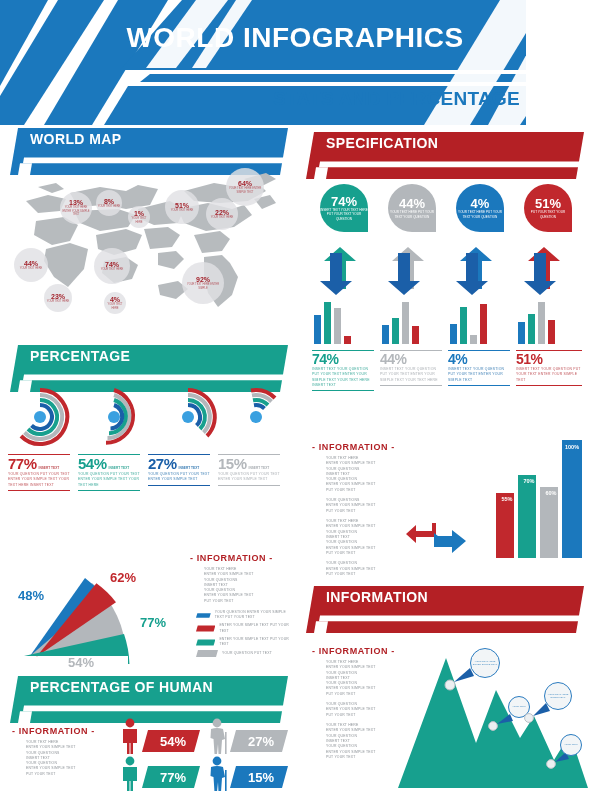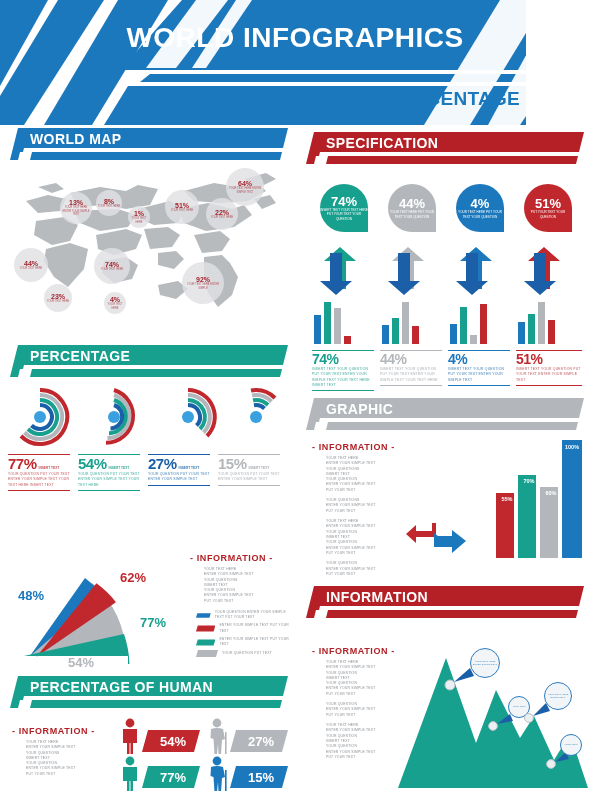--- a/index.html
+++ b/index.html
@@ -9,21 +9,21 @@
 
   
   .header{position:absolute;left:0;top:0;width:526px;height:125px;overflow:hidden;}
   .hdr-title{position:absolute;left:120px;top:22px;width:350px;text-align:center;
     font-size:28px;font-weight:bold;color:#ffffff;letter-spacing:0.5px;z-index:6;
     font-family:"Liberation Sans",sans-serif;white-space:nowrap;}
   .hdr-sub{position:absolute;right:6px;top:88px;font-size:19px;font-weight:bold;
     color:#1b78bd;letter-spacing:0.3px;z-index:6;white-space:nowrap;}
 
   
-  .banner{position:absolute;height:32px;}
+  .banner{position:absolute;height:47px;}
   .banner .bshape{position:absolute;left:0;top:0;width:100%;height:100%;}
   .banner .btext{position:absolute;left:20px;top:3px;font-size:14px;font-weight:bold;
     color:#ffffff;letter-spacing:0.4px;z-index:3;white-space:nowrap;}
   .info-hd{font-size:9px;font-weight:bold;color:#b11f24;letter-spacing:0.6px;}
   .lorem{font-size:3.4px;line-height:1.55;color:#8a8f95;letter-spacing:0.2px;}
   .lorem.red{color:#c0555a;}
   .lorem.teal{color:#3aa99a;}
   .lorem.blue{color:#3d7fb5;}
   .lorem.gray{color:#a8adb2;}
 
@@ -240,21 +240,21 @@
 
   <svg style="position:absolute;left:12px;top:552px;" width="170" height="112" viewBox="0 0 170 112">
     <g transform="translate(18,104)">
       <path d="M0,0 L96,0 A96,96 0 0 0 62,-73 Z" fill="#b3b7bb"></path>
       <path d="M0,0 L55,-78 A95,95 0 0 1 72,-62 Z" fill="#1b78bd"></path>
       <path d="M0,0 L72,-62 A95,95 0 0 1 88,-40 Z" fill="#c1282d" transform="rotate(-10) translate(6,2)"></path>
       <path d="M0,0 L100,-22 A102,102 0 0 1 104,28 L104,0 Z" fill="#17a08e" transform="translate(-6,0)"></path>
     </g>
   </svg>
   <div class="statlbl" style="left:18px;top:588px;color:#1b78bd;">48%</div>
-  <div class="statlbl" style="left:120px;top:570px;color:#c1282d;">62%</div>
+  <div class="statlbl" style="left:110px;top:570px;color:#c1282d;">62%</div>
   <div class="statlbl" style="left:140px;top:615px;color:#17a08e;">77%</div>
   <div class="statlbl" style="left:68px;top:655px;color:#b3b7bb;">54%</div>
 
   <div style="position:absolute;left:190px;top:553px;width:100px;">
     <div class="info-hd">- INFORMATION -</div>
     <div class="lorem" style="margin-top:4px;white-space:pre-line;padding-left:14px;">YOUR TEXT HERE
 ENTER YOUR SIMPLE TEXT
 YOUR QUESTIONS
 INSERT TEXT
 YOUR QUESTION
@@ -445,28 +445,20 @@
   </div>
   <div style="position:absolute;left:516px;top:350px;width:66px;">
     <div style="border-top:1.4px solid #c1282d;"></div>
     <div style="display:flex;align-items:baseline;gap:2px;">
       <span class="pct-big" style="font-size:14px;color:#c1282d;">51%</span>
     </div>
     <div class="lorem red">INSERT TEXT YOUR QUESTION PUT YOUR TEXT ENTER YOUR SIMPLE TEXT</div>
     <div style="border-bottom:1.4px solid #c1282d;margin-top:2px;"></div>
   </div>
 
-  <div class="banner" style="left:306px;top:398px;width:278px;">
-    <svg class="bshape" viewBox="0 0 278 32" preserveAspectRatio="none">
-      <polygon points="8,0 278,0 270,32 0,32" fill="#b3b7bb"></polygon>
-      <polygon points="14,20 276,20 275,24 13,24" fill="#ffffff"></polygon>
-      <polygon points="10,24 22,24 20,32 8,32" fill="#ffffff"></polygon>
-    </svg>
-    <div class="btext">GRAPHIC</div>
-  </div>
 
   <div style="position:absolute;left:312px;top:442px;width:96px;">
     <div class="info-hd">- INFORMATION -</div>
     <div class="lorem" style="margin-top:4px;white-space:pre-line;padding-left:14px;">YOUR TEXT HERE
 ENTER YOUR SIMPLE TEXT
 YOUR QUESTIONS
 INSERT TEXT
 YOUR QUESTION
 ENTER YOUR SIMPLE TEXT
 PUT YOUR TEXT

